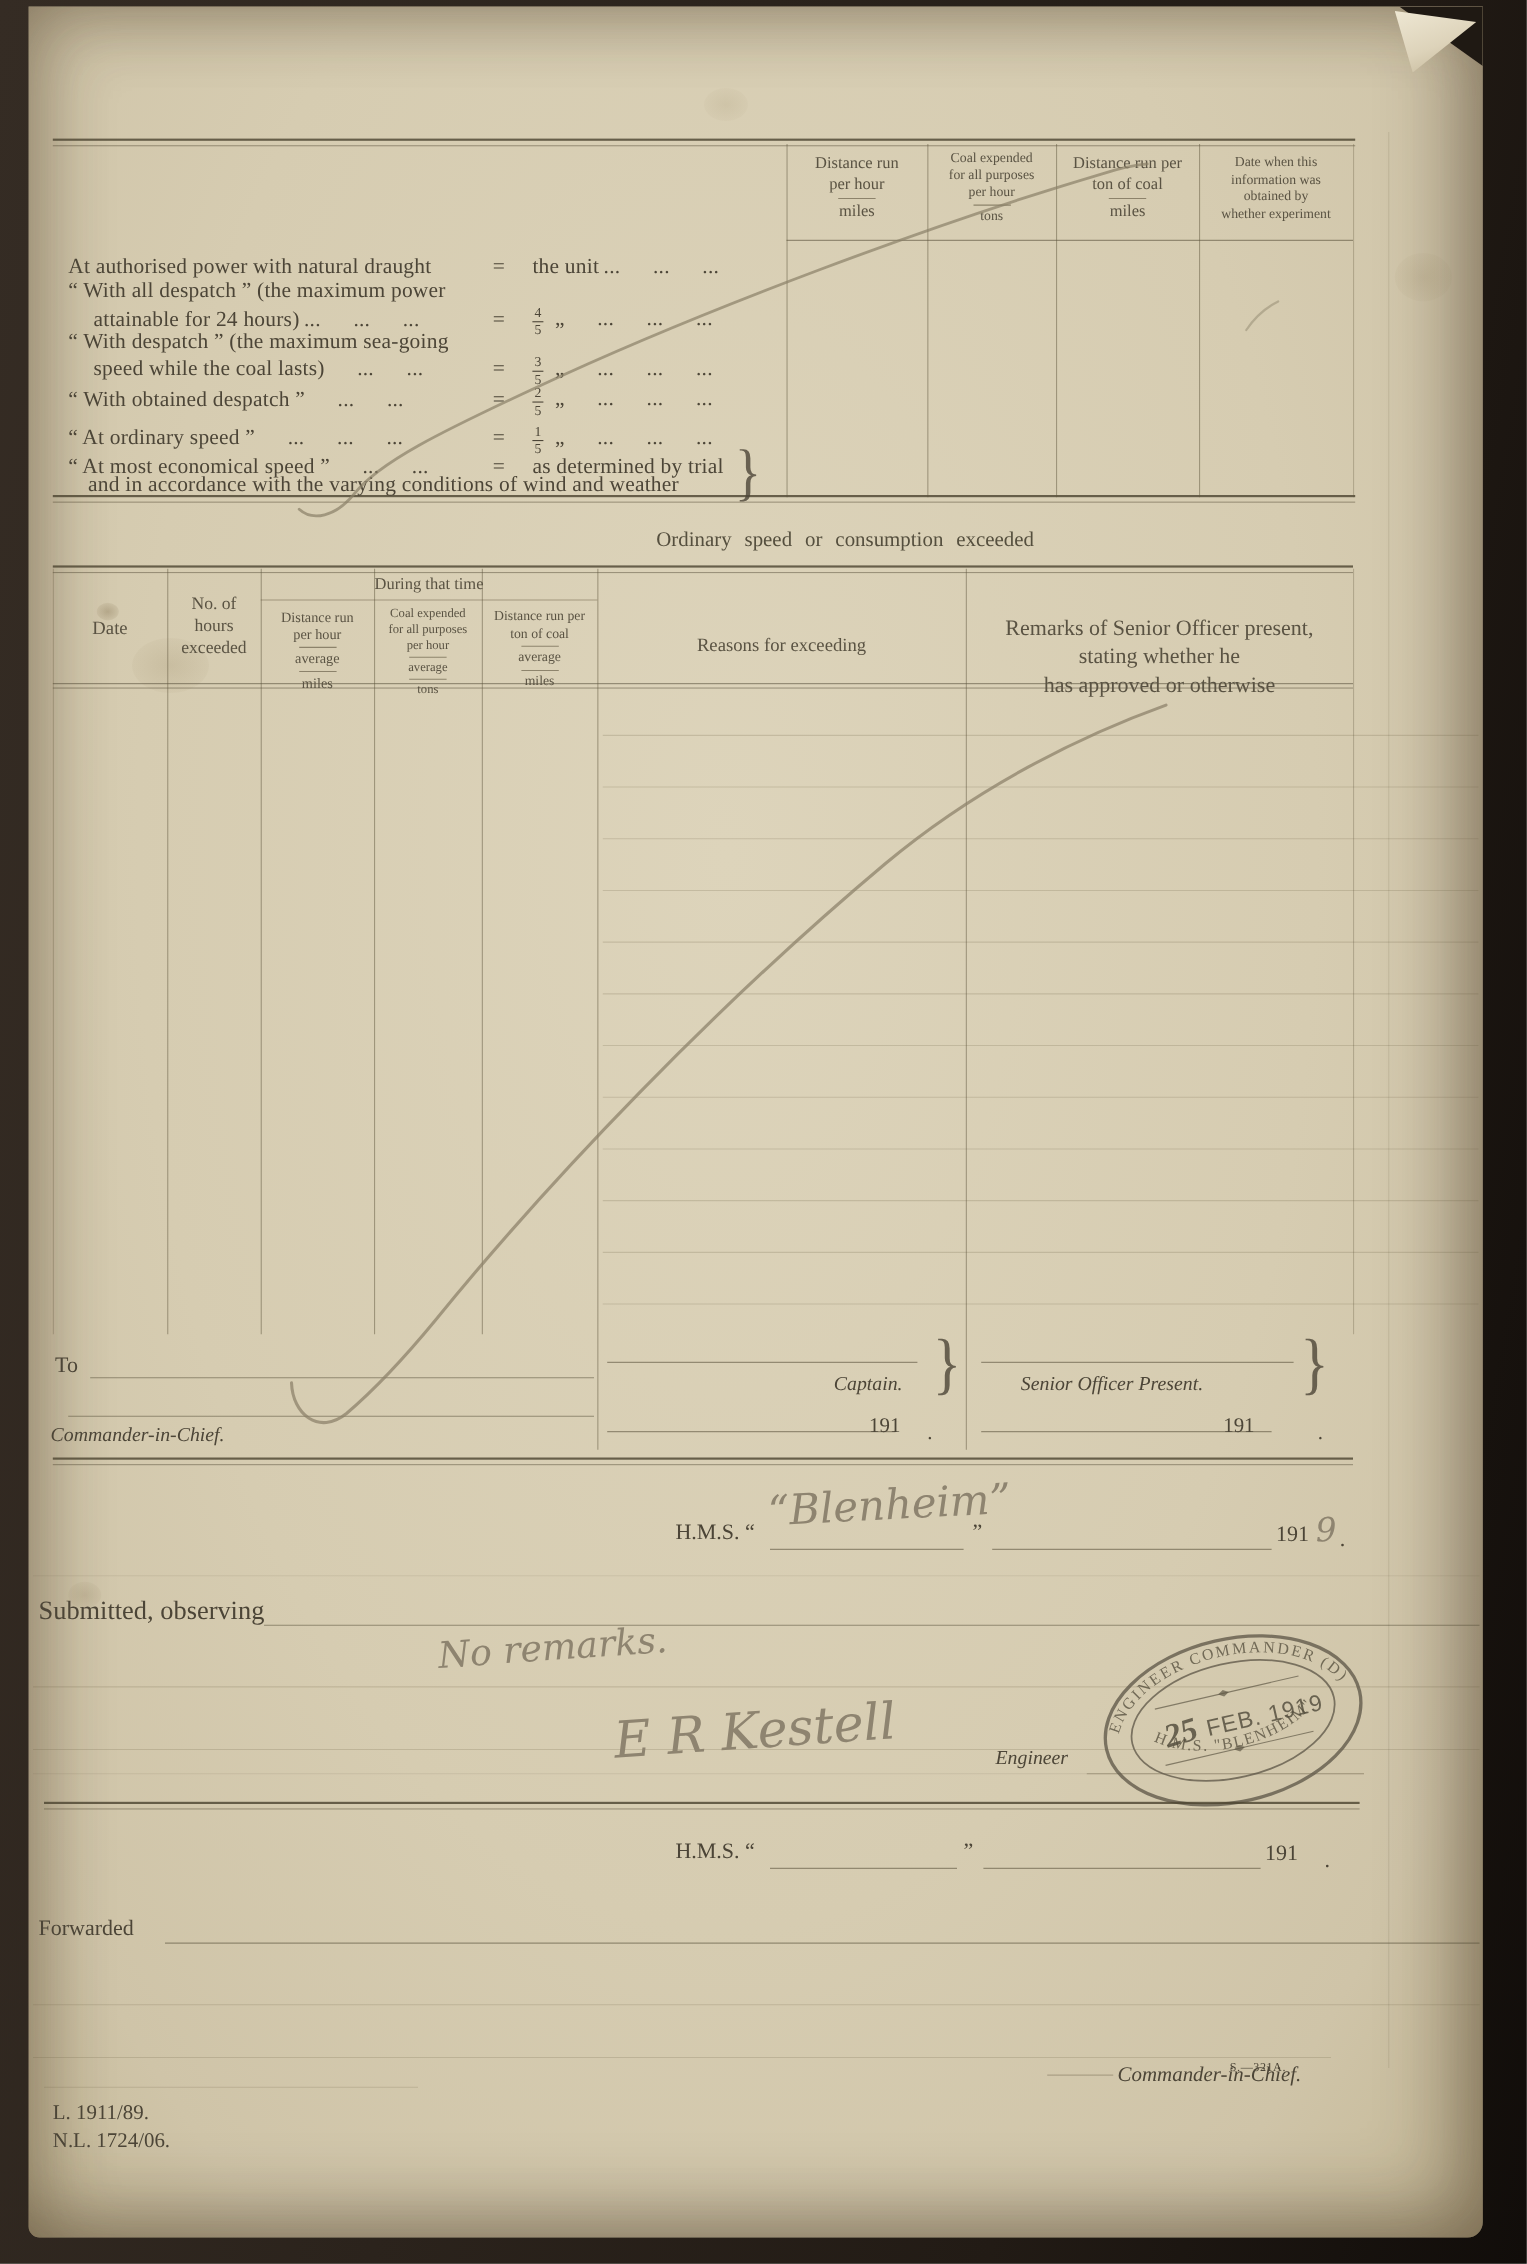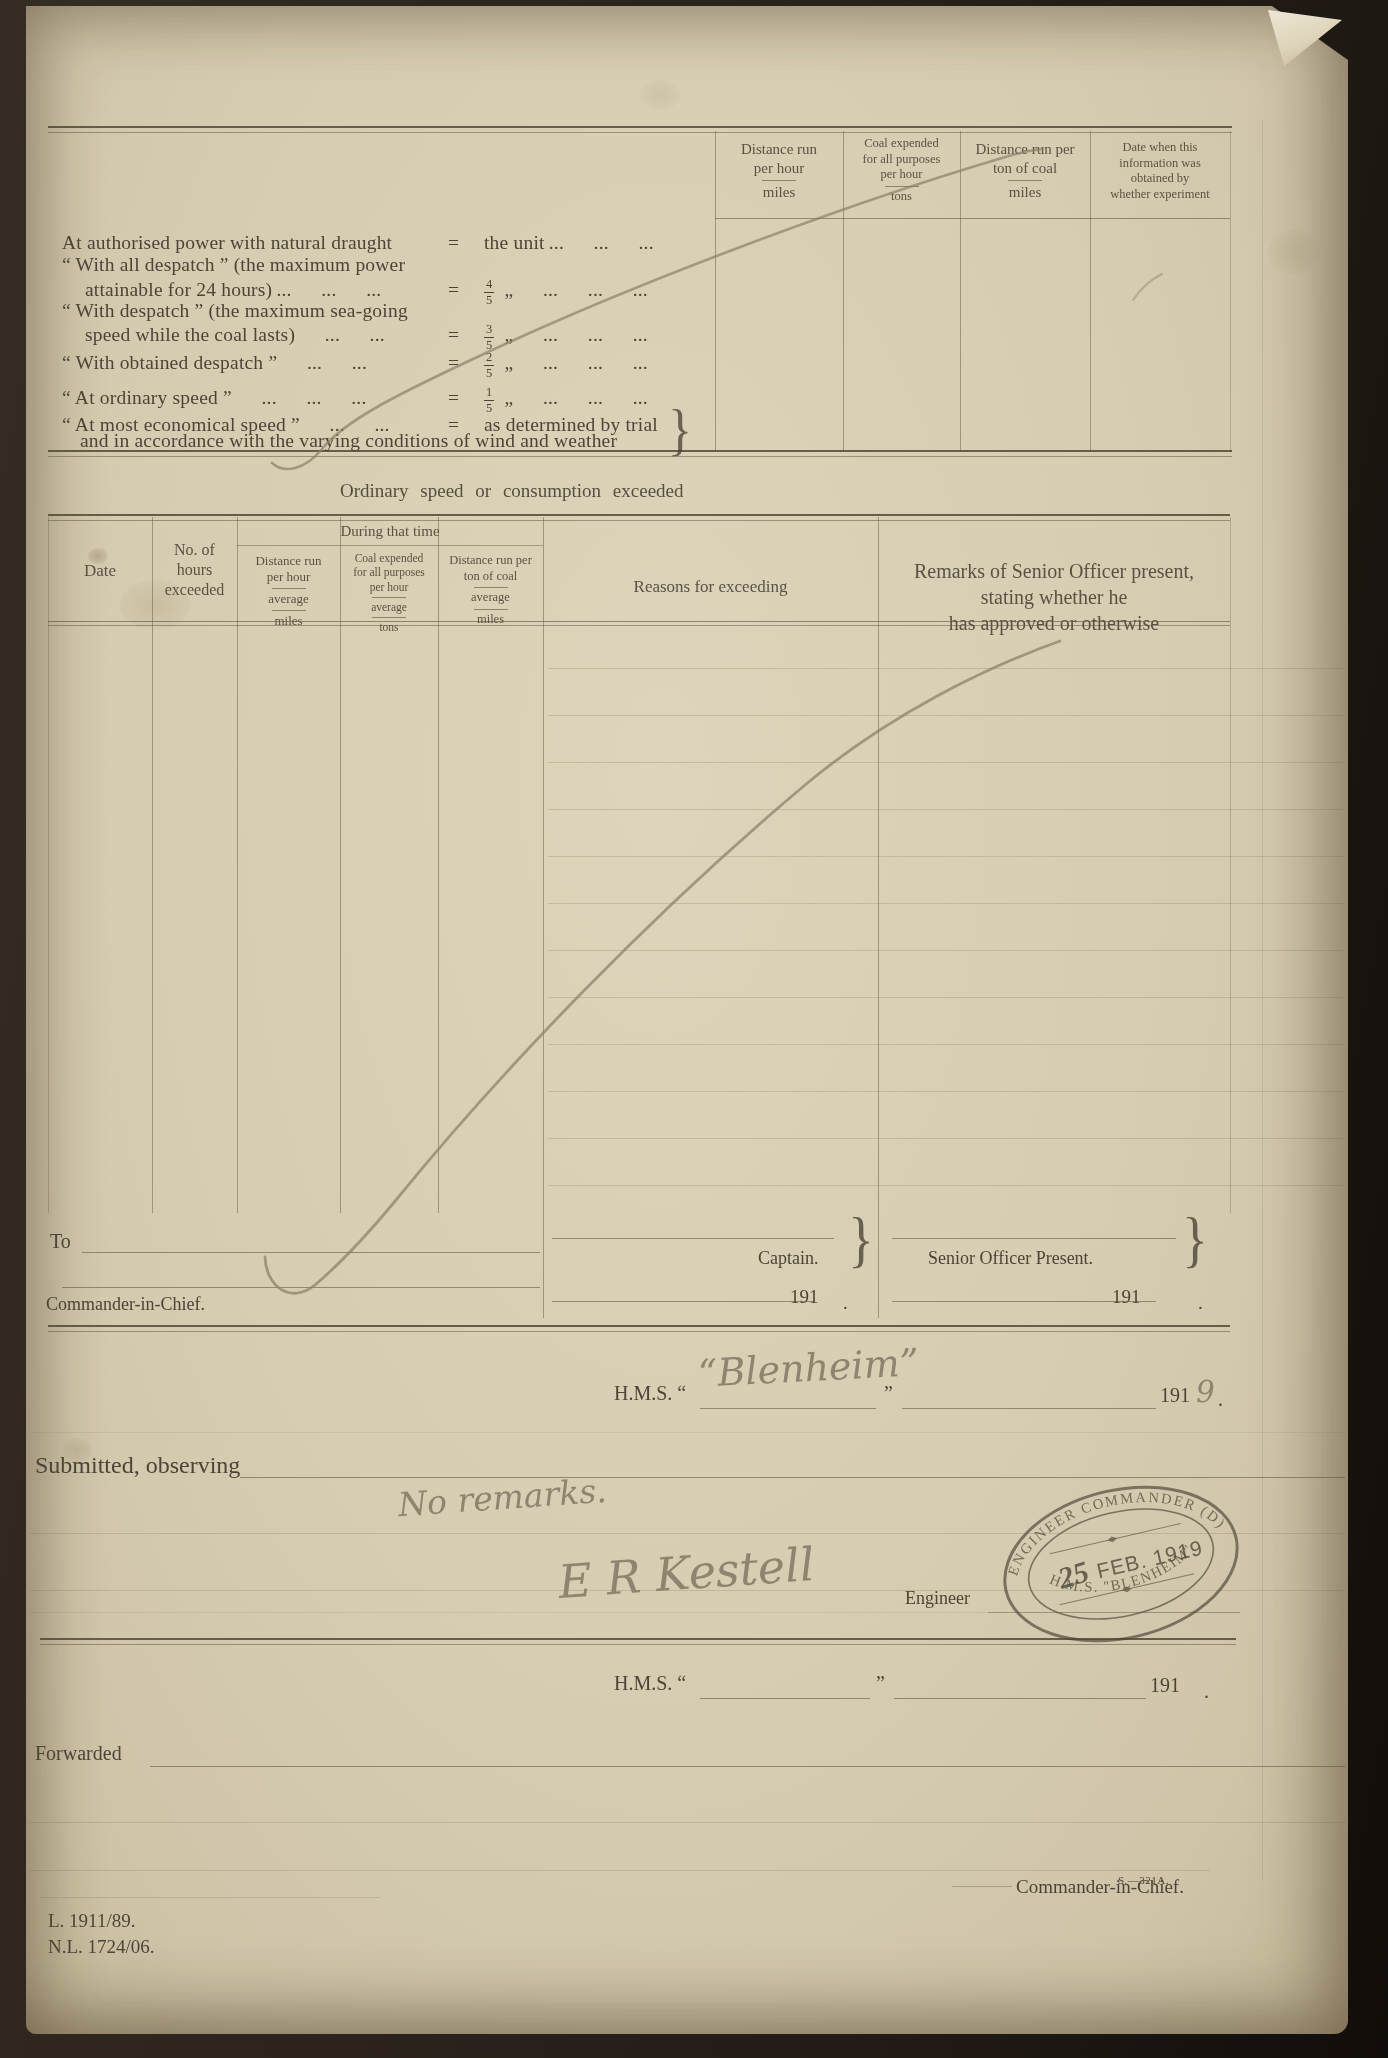--- a/index.html
+++ b/index.html
@@ -6,22 +6,22 @@
   body{width:1388px;height:2058px;position:relative;overflow:hidden;
        background:linear-gradient(100deg,#352c24 0%,#2b231c 40%,#221b15 72%,#110d0a 100%);
        font-family:"Liberation Serif","DejaVu Serif",serif;color:#4c4537}
   .abs{position:absolute}
   .paper{position:absolute;left:26px;top:6px;width:1322px;height:2028px;
          background:radial-gradient(ellipse at 48% 38%,#ddd4bb 0%,#d6ccb1 55%,#cfc4a8 82%,#c3b795 100%);
          box-shadow:inset 0 0 70px rgba(70,52,28,.28), inset -28px -22px 70px rgba(52,38,20,.30),
                     inset 22px 16px 60px rgba(70,55,30,.18);
          border-radius:0 0 14px 10px}
   .t{position:absolute;white-space:nowrap;color:#4c4537}
-  .c{text-align:left}
-  .it{}
+  .c{text-align:right}
+  .it{font-style:italic}
   .hand{font-style:italic;color:#8e8470;font-family:"DejaVu Serif",serif}
   .hline{position:absolute;height:0;border-top:1.3px solid rgba(90,80,58,.55)}
   .fline{position:absolute;height:0;border-top:1px solid rgba(100,88,62,.20)}
   .vline{position:absolute;width:0;border-left:1.4px solid rgba(95,85,60,.48)}
   .vfaint{position:absolute;width:0;border-left:1.2px solid rgba(95,85,60,.30)}
   .dline{position:absolute;height:4px;border-top:2.4px solid rgba(78,70,50,.82);border-bottom:1px solid rgba(78,70,50,.45)}
   .thind{position:absolute;height:3px;border-top:1px solid rgba(78,70,50,.55);border-bottom:1px solid rgba(78,70,50,.45)}
   .hcell{position:absolute;text-align:center;color:#5a5343;line-height:1.24}
   .shr{border-top:1px solid rgba(90,80,58,.6);width:34px;margin:3px auto 2px;height:0}
   .row{position:absolute;left:62px;font-size:19.5px;letter-spacing:.2px;color:#4c4537}

